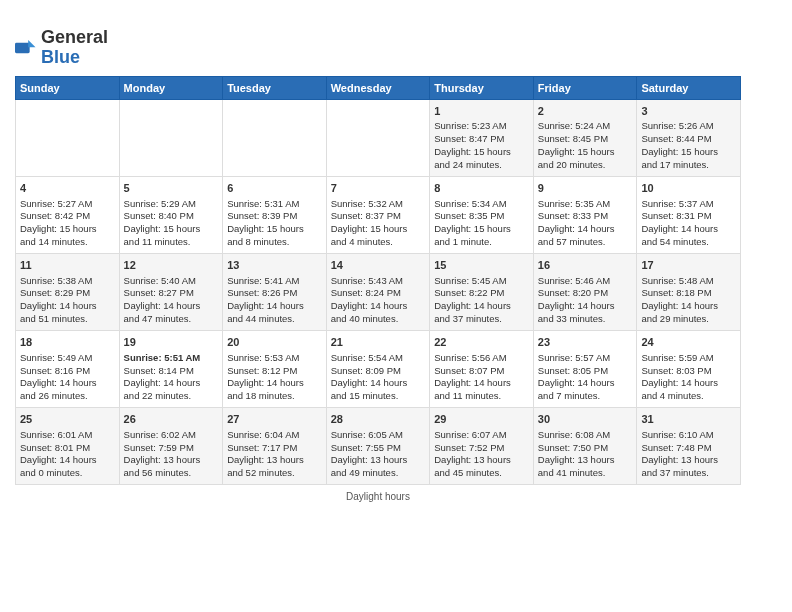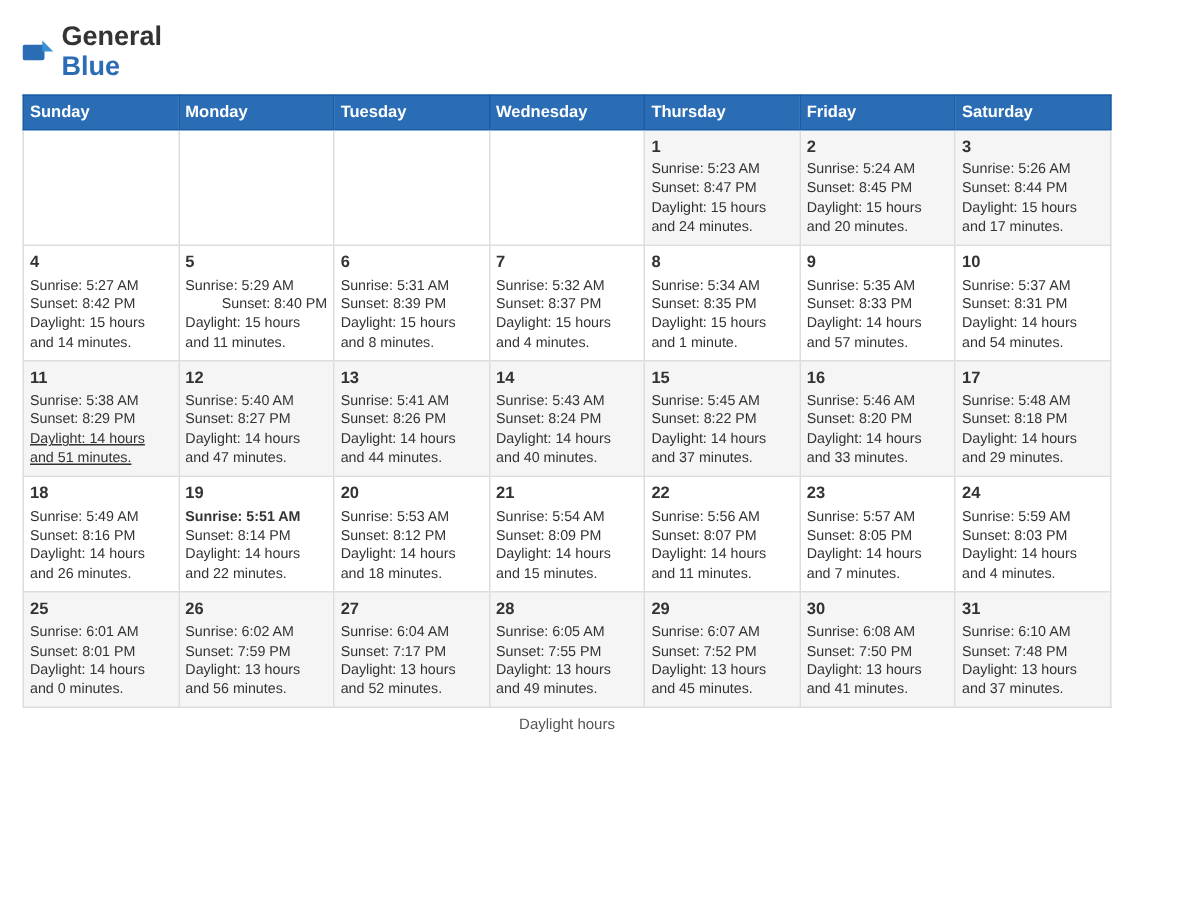--- a/index.html
+++ b/index.html
@@ -6,21 +6,21 @@
     body {
       font-family: Arial, sans-serif;
       background: #fff;
       width: 792px;
       height: 612px;
       overflow: hidden;
     }
     .page {
       width: 756px;
       height: 612px;
-      padding: 10px 15px;
+      padding: 23px 15px;
     }
     .header {
       display: flex;
       justify-content: space-between;
       align-items: flex-start;
       margin-bottom: 8px;
     }
     .logo {
       display: flex;
       align-items: center;
@@ -165,21 +165,21 @@
         <tr>
           <td>
             <span class="day-num">4</span>
             <span style="display: block;">Sunrise: 5:27 AM</span>
             <span style="display: block;">Sunset: 8:42 PM</span>
             <span style="display: block;">Daylight: 15 hours and 14 minutes.</span>
           </td>
           <td>
             <span class="day-num">5</span>
             <span style="display: block;">Sunrise: 5:29 AM</span>
-            <span style="display: block; text-align: right;">Sunset: 8:40 PM</span>
+            <span style="display: block;">Sunset: 8:40 PM</span>
             <span style="display: block;">Daylight: 15 hours and 11 minutes.</span>
           </td>
           <td>
             <span class="day-num">6</span>
             <span style="display: block;">Sunrise: 5:31 AM</span>
             <span style="display: block;">Sunset: 8:39 PM</span>
             <span style="display: block;">Daylight: 15 hours and 8 minutes.</span>
           </td>
           <td>
             <span class="day-num">7</span>
@@ -204,21 +204,21 @@
             <span style="display: block;">Sunrise: 5:37 AM</span>
             <span style="display: block;">Sunset: 8:31 PM</span>
             <span style="display: block;">Daylight: 14 hours and 54 minutes.</span>
           </td>
         </tr>
         <tr>
           <td>
             <span class="day-num">11</span>
             <span style="display: block;">Sunrise: 5:38 AM</span>
             <span style="display: block;">Sunset: 8:29 PM</span>
-            <span style="display: block; text-decoration: underline;">Daylight: 14 hours and 51 minutes.</span>
+            <span style="display: block;">Daylight: 14 hours and 51 minutes.</span>
           </td>
           <td>
             <span class="day-num">12</span>
             <span style="display: block;">Sunrise: 5:40 AM</span>
             <span style="display: block;">Sunset: 8:27 PM</span>
             <span style="display: block;">Daylight: 14 hours and 47 minutes.</span>
           </td>
           <td>
             <span class="day-num">13</span>
             <span style="display: block;">Sunrise: 5:41 AM</span>

